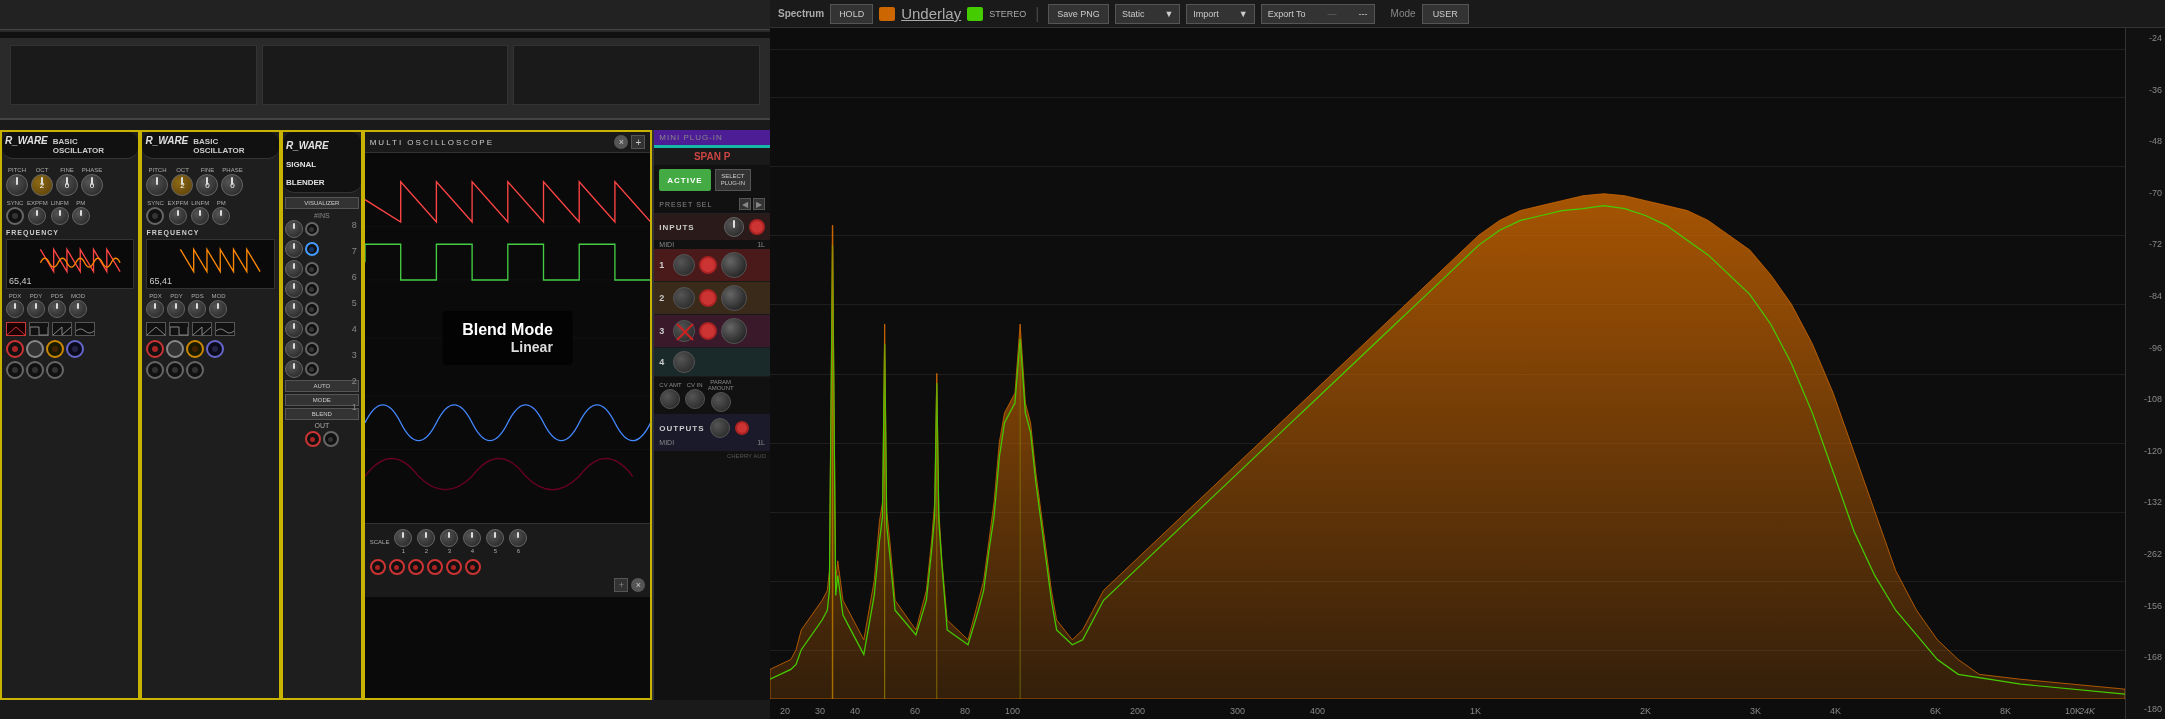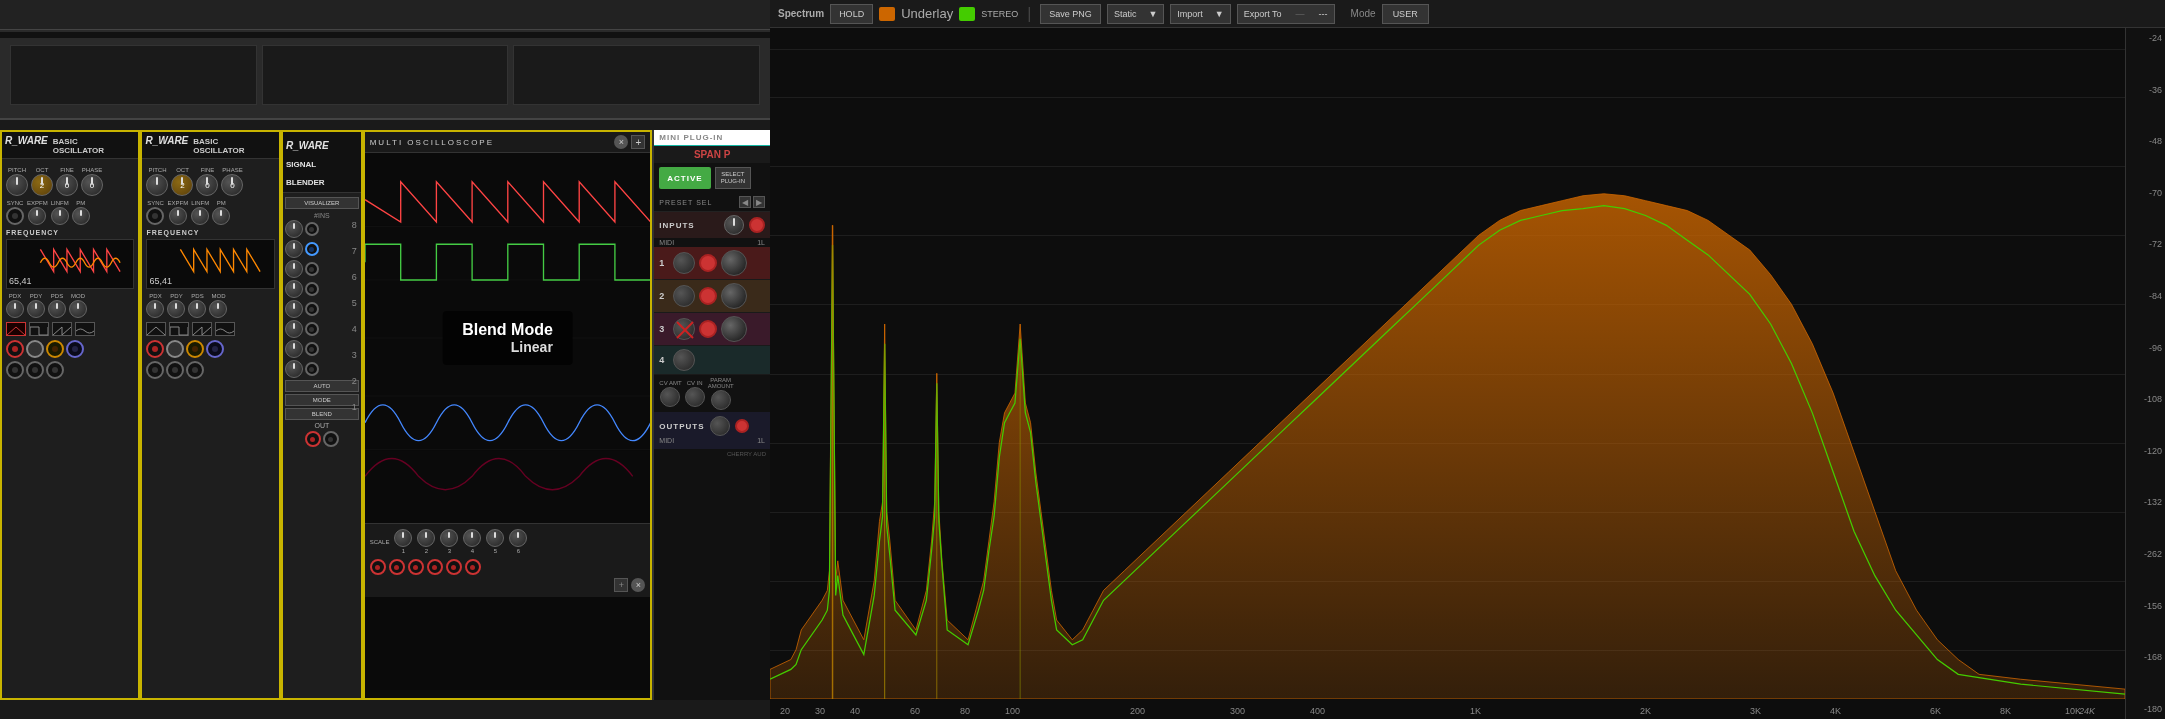--- a/index.html
+++ b/index.html
@@ -192,20 +192,21 @@
     .blender-module {
       width: 90px;
       height: 570px;
       border-color: #c8b400;
     }
 
     .blender-header {
       background: #111;
       padding: 3px;
       border-bottom: 1px solid #333;
+      border-radius: 11px;
     }
 
     .r-ware-blender {
       color: #e0e0e0;
       font-size: 10px;
       font-weight: bold;
       font-style: italic;
     }
 
     .signal-blender-text {
@@ -329,27 +330,26 @@
     
     .mini-plugin {
       width: 130px;
       height: 570px;
       background: #111;
       border-left: 2px solid #333;
       overflow: hidden;
     }
 
     .mini-plugin-header {
-      background: #ffffff;
+      background: #4c1d95;
       color: #888;
       font-size: 8px;
       padding: 3px 5px;
-      border-bottom: 1px solid #14b8a6;
+      border-bottom: 3px solid #14b8a6;
       letter-spacing: 1px;
-      font-weight: bold;
     }
 
     .span-label {
       color: #cc4444;
       font-size: 10px;
       font-weight: bold;
       text-align: center;
       padding: 3px;
       background: #1a1a1a;
     }
@@ -512,21 +512,21 @@
     .dropdown-btn {
       background: #333;
       color: #ccc;
       font-size: 9px;
       padding: 2px 6px;
       border: 1px solid #555;
       cursor: pointer;
       height: 20px;
       display: flex;
       align-items: center;
-      gap: 12px;
+      gap: 20px;
     }
 
     .mode-label {
       color: #888;
       font-size: 10px;
       margin-left: 10px;
     }
 
     .user-btn {
       background: #333;
@@ -1251,21 +1251,21 @@
 
   </div>
 </div>
 
 <div id="right-panel">
 
   <div class="spectrum-toolbar">
     <span class="spectrum-label">Spectrum</span>
     <button class="toolbar-btn">HOLD</button>
     <div class="color-indicator" style="background:#cc6600;"></div>
-    <span style="color:#aaa;font-size:13px;">Underlay</span>
+    <span style="color:#aaa;font-size:15px;text-decoration:underline;">Underlay</span>
     <div class="color-indicator" style="background:#44cc00;"></div>
     <span style="color:#aaa;font-size:9px;">STEREO</span>
     <span style="color:#444;margin:0 3px;">|</span>
     <button class="toolbar-btn">Save PNG</button>
     <div class="dropdown-btn">
       <span>Static</span>
       <span>▼</span>
     </div>
     <div class="dropdown-btn">
       <span>Import</span>

